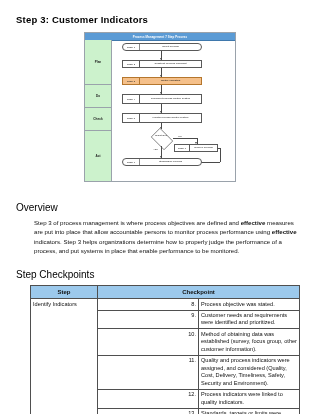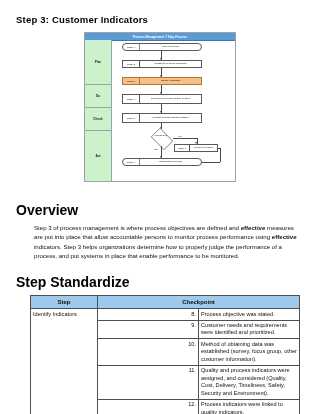--- a/index.html
+++ b/index.html
@@ -23,22 +23,22 @@
   }
 
   
   .h-title {
     font-size: 9.5px;
     font-weight: bold;
     letter-spacing: .2px;
     margin: 0 0 7px 4px;
   }
   .h-section {
-    font-size: 14px;
-    font-weight: bold;
+    font-size: 10px;
+    font-weight: normal;
     margin: 0 0 5px 4px;
   }
 
   
   .diagram-wrap {
     margin: 5px 0 0 0;
     display: flex;
     justify-content: center;
   }
   .diagram {
@@ -318,21 +318,21 @@
       </div>
     </div>
   </div>
 
   <div class="block-overview">
     <h2 class="h-section">Overview</h2>
     <p class="overview-body"><span>Step 3 of process management is where process objectives are defined and </span><b>effective</b><span> measures are put into place that allow accountable persons to monitor process performance using </span><b>effective</b><span> indicators. Step 3 helps organizations determine how to properly judge the performance of a process, and put systems in place that enable performance to be monitored.</span></p>
   </div>
 
   <div class="block-checkpoints">
-    <h2 class="h-section">Step Standardize</h2>
+    <h2 class="h-section">Step Checkpoints</h2>
 
     <div class="tbl-wrap">
       <table class="cp">
         <thead>
           <tr>
             <th class="col-step" colspan="1">Step</th>
             <th colspan="2">Checkpoint</th>
           </tr>
         </thead>
         <tbody>

